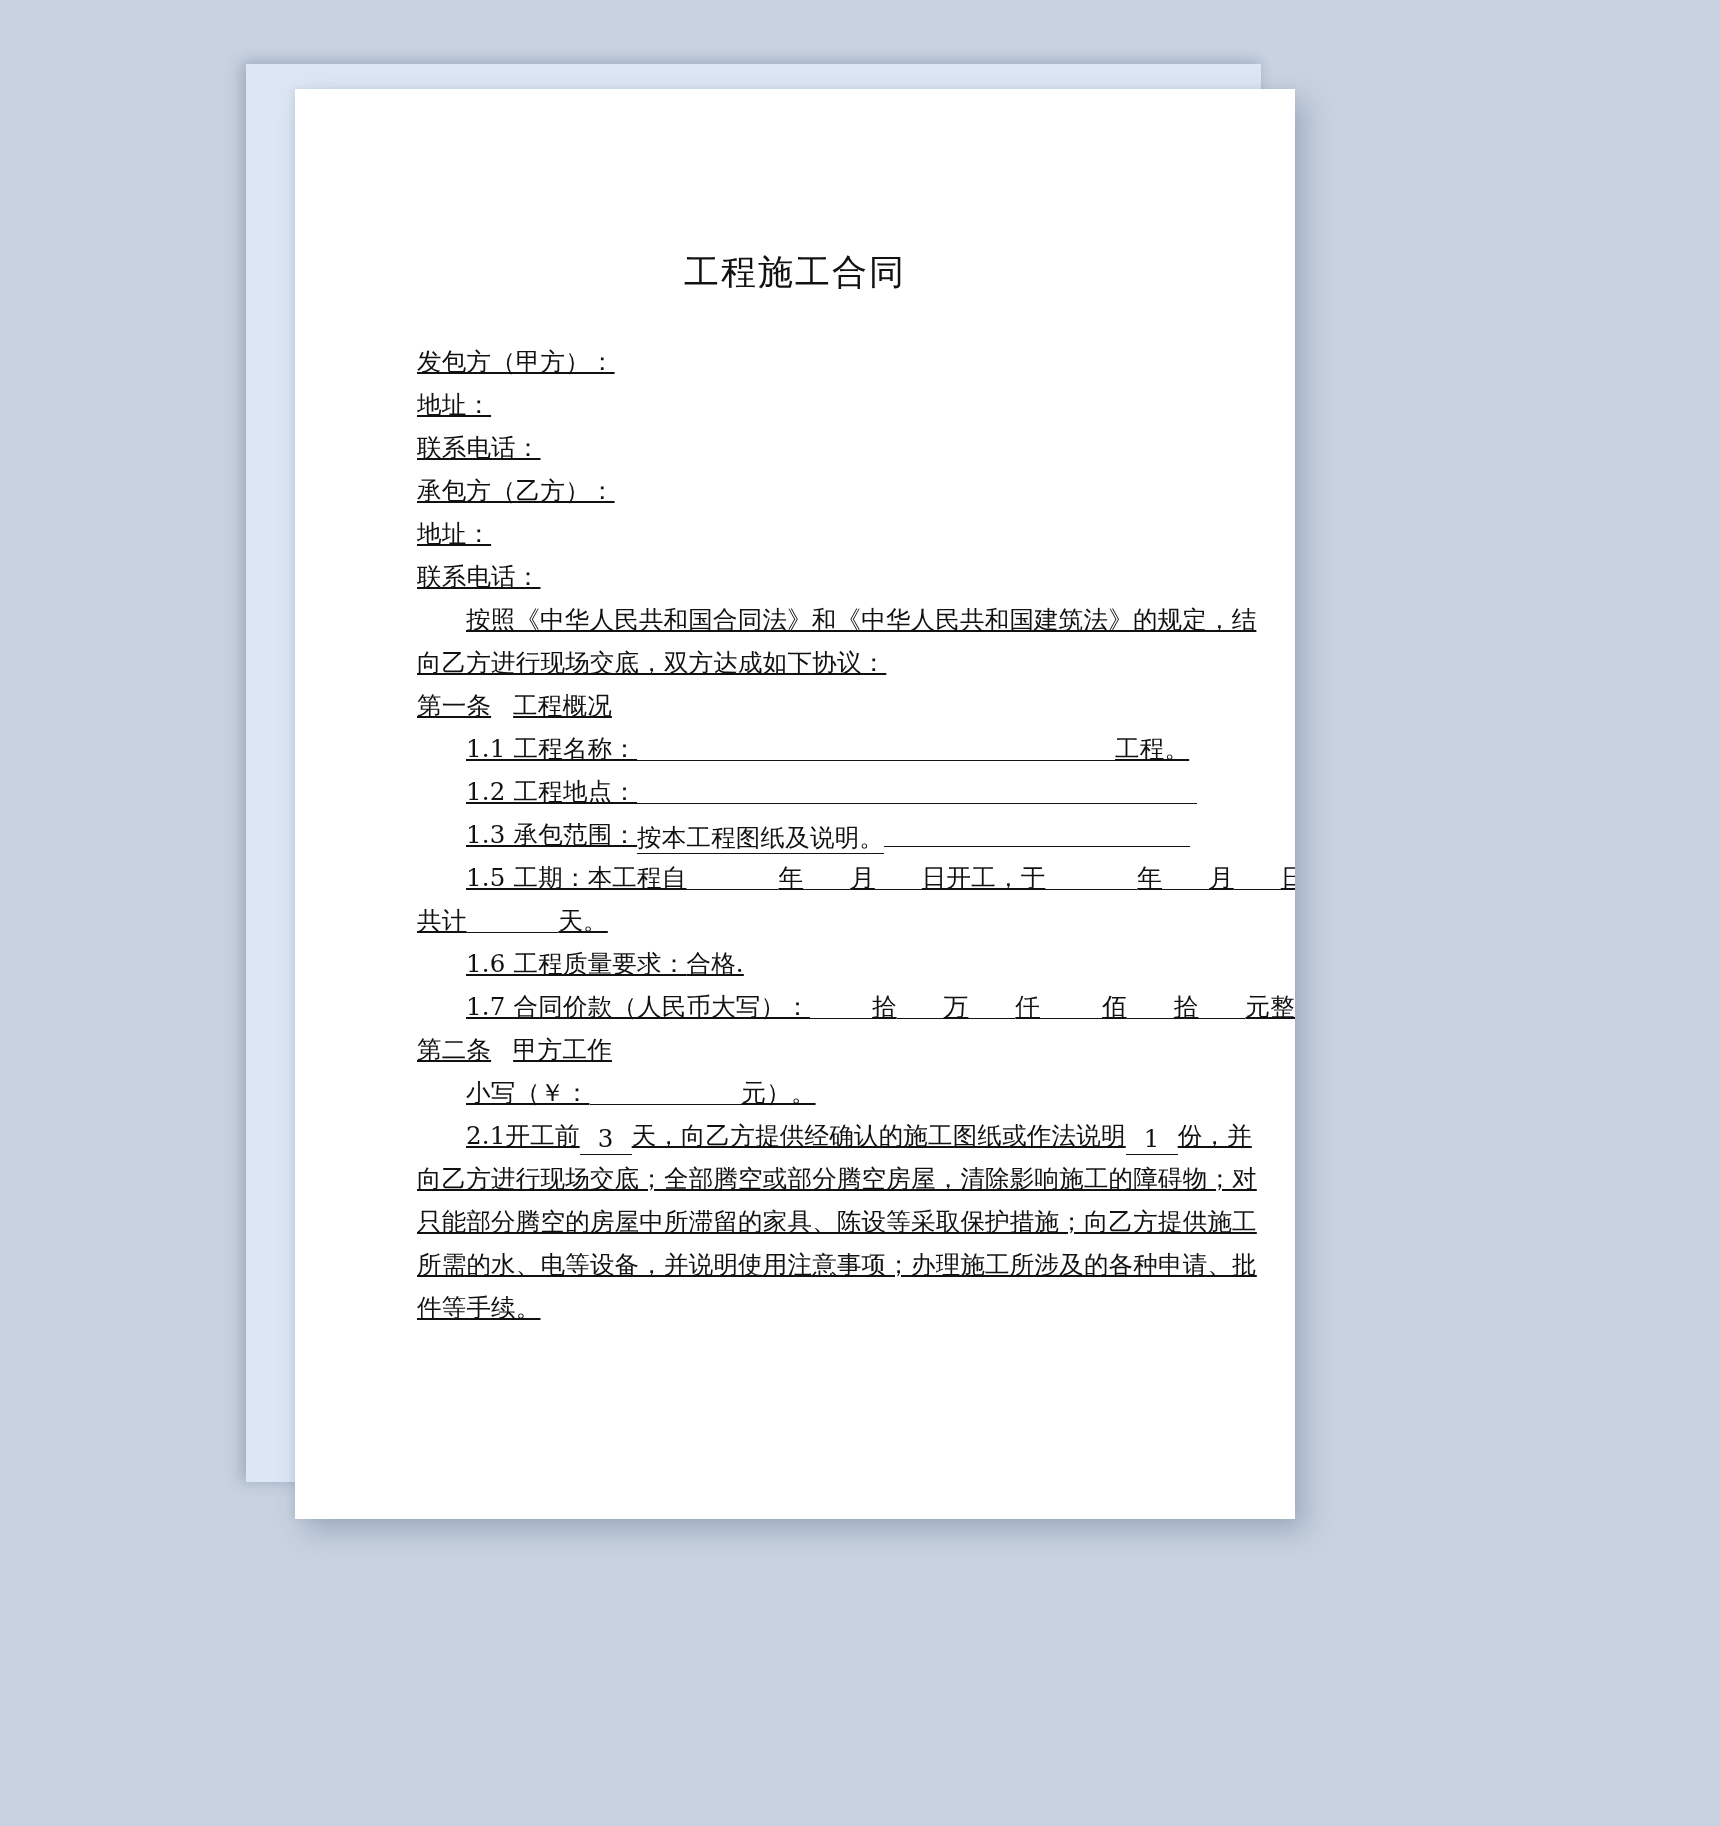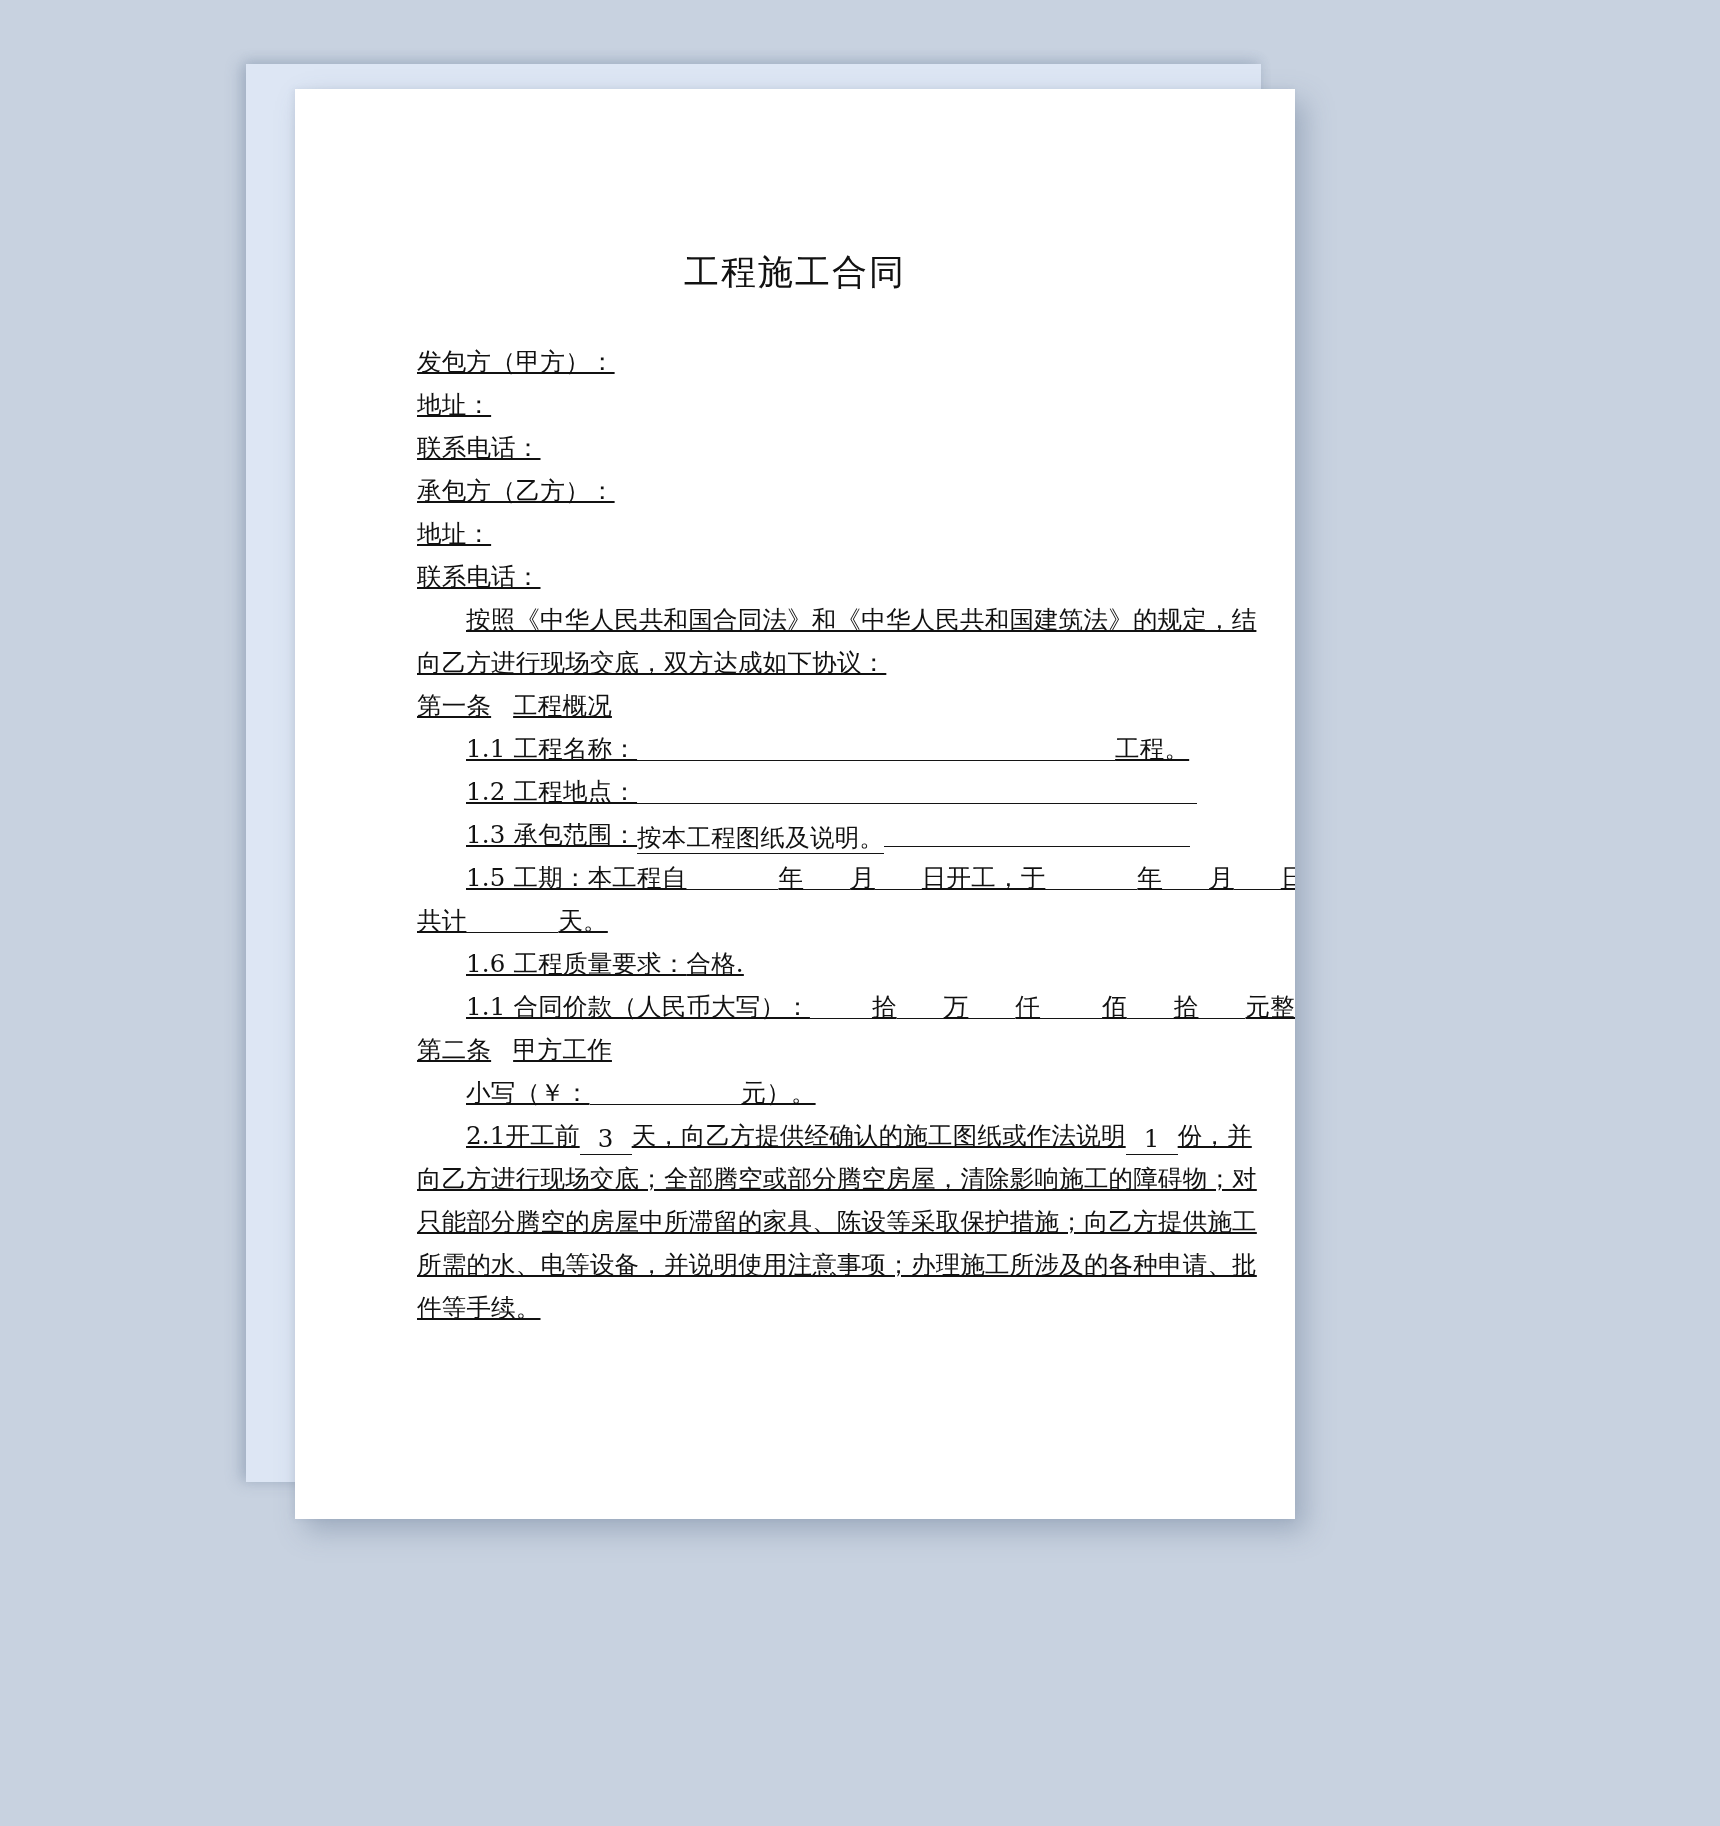--- a/index.html
+++ b/index.html
@@ -186,21 +186,21 @@
         </div>
         <div class="ln">
           <span>共计</span><span class="blank b-lg"></span><span>天。</span>
         </div>
 
         <div class="ln indent2">
           <span>1.6 工程质量要求：</span><span>合格.</span>
         </div>
 
         <div class="ln indent2">
-          <span>1.1 合同价款（人民币大写）：</span><span class="blank b-md"></span><span>拾</span><span class="blank b-sm"></span><span>万</span><span class="blank b-sm"></span><span>仟</span><span class="blank b-md"></span><span>佰</span><span class="blank b-sm"></span><span>拾</span><span class="blank b-sm"></span><span>元整，</span>
+          <span>1.7 合同价款（人民币大写）：</span><span class="blank b-md"></span><span>拾</span><span class="blank b-sm"></span><span>万</span><span class="blank b-sm"></span><span>仟</span><span class="blank b-md"></span><span>佰</span><span class="blank b-sm"></span><span>拾</span><span class="blank b-sm"></span><span>元整，</span>
         </div>
         <div class="ln">
           <span>第二条</span><span class="gap-s"></span><span>甲方工作</span>
         </div>
 
         <div class="ln indent2">
           <span>小写（￥：</span><span class="blank" style="width:152px"></span><span>元）。</span>
         </div>
 
         <div class="ln indent2">

